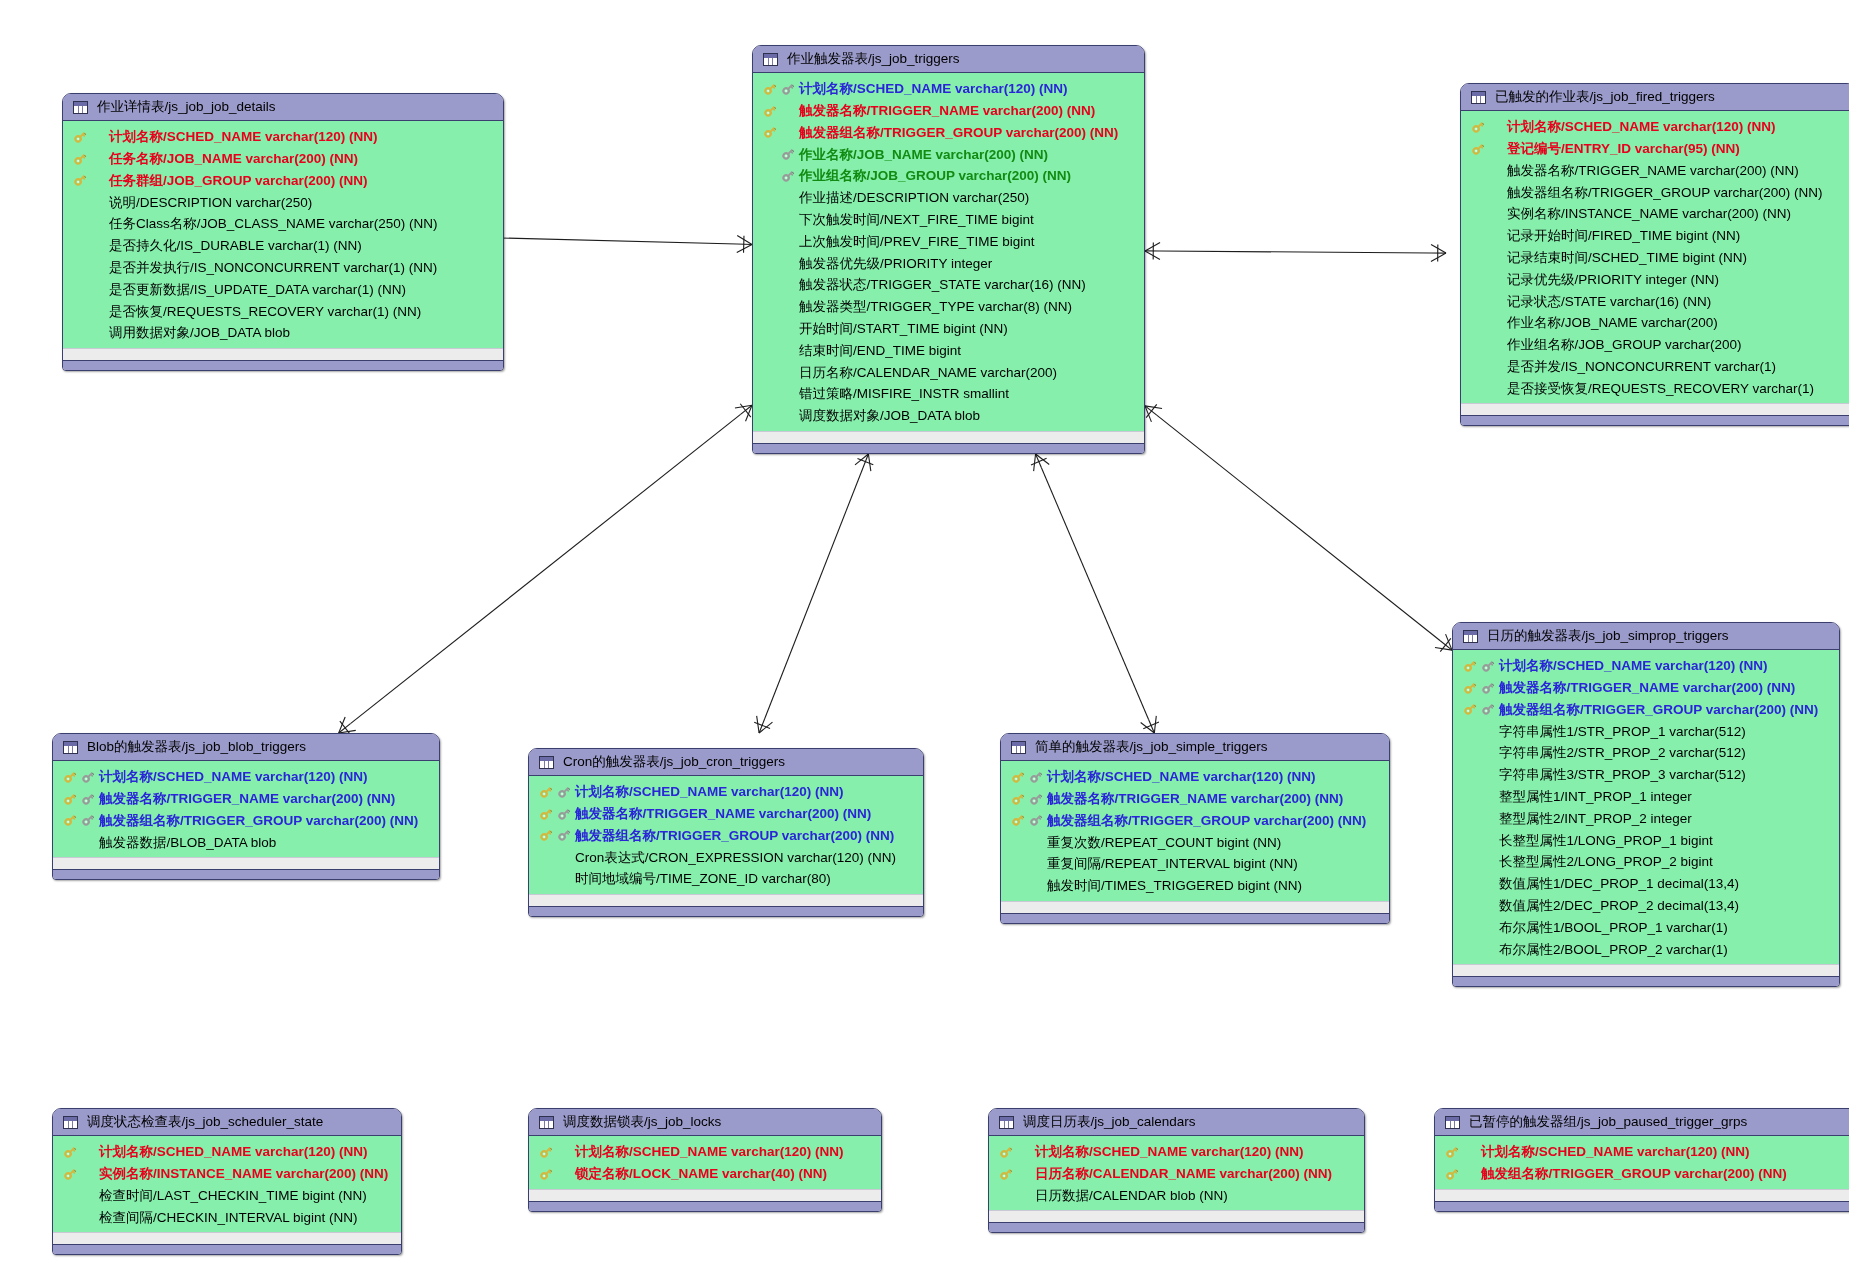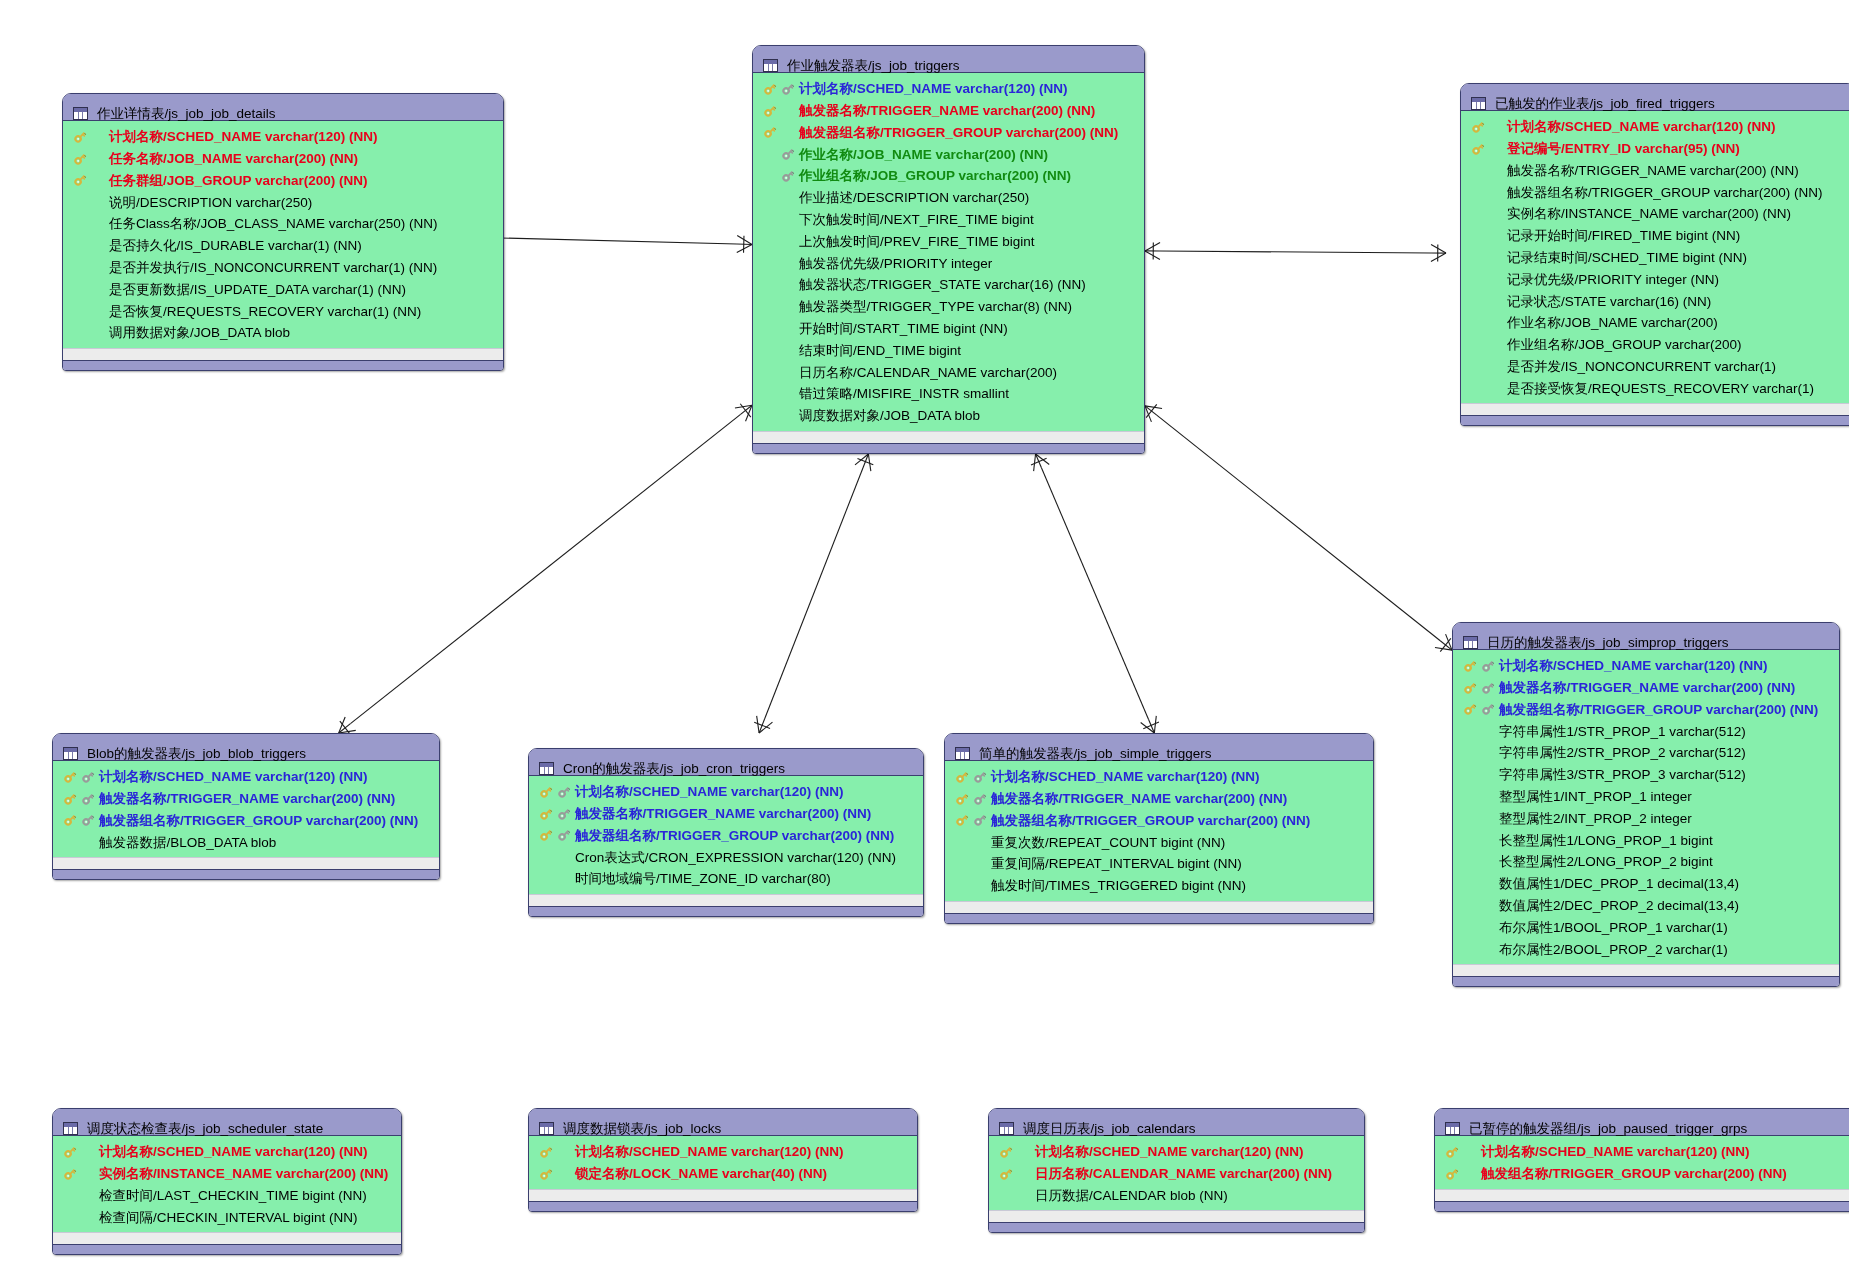--- a/index.html
+++ b/index.html
@@ -25,21 +25,21 @@
     position:absolute;
     z-index:3;
     box-sizing:border-box;
     border:1px solid #3b3f6e;
     border-radius:9px 9px 4px 4px;
     background:#ffffff;
     box-shadow:1px 1px 2px rgba(0,0,0,0.35);
   }
   .entity-header{
     display:flex;
-    align-items:flex-end;
+    align-items:center;
     gap:9px;
     height:27px;
     padding:0 10px;
     box-sizing:border-box;
     background:#9a9acb;
     border-bottom:1px solid #3b3f6e;
     border-radius:7px 7px 0 0;
   }
   .table-icon{
     width:15px;height:13px;
@@ -836,21 +836,21 @@
         </div>
         <div class="attr">
           <span class="keyslot"></span>
           <span class="keyslot gap"></span>
           <span class="attr-text c-black">时间地域编号/TIME_ZONE_ID varchar(80)</span>
         </div>
       </div>
       <div class="entity-footer"></div>
       <div class="entity-foot2"></div>
     </div>
-    <div class="entity" style="left: 944px; top: 733px; width: 430px;">
+    <div class="entity" style="left: 1000px; top: 733px; width: 390px;">
       <div class="entity-header">
         <span class="table-icon"></span>
         <span class="entity-title">简单的触发器表/js_job_simple_triggers</span>
       </div>
       <div class="entity-body">
         <div class="attr">
           <span class="keyslot">
             <svg class="key" width="14" height="14" viewBox="0 0 14 14">
               <g transform="rotate(-45 7 7)">
                 <circle cx="4.3" cy="7" r="2.7" fill="none" stroke="#d7b63c" stroke-width="2"></circle>
@@ -986,21 +986,21 @@
         </div>
         <div class="attr">
           <span class="keyslot"></span>
           <span class="keyslot gap"></span>
           <span class="attr-text c-black">检查间隔/CHECKIN_INTERVAL bigint (NN)</span>
         </div>
       </div>
       <div class="entity-footer"></div>
       <div class="entity-foot2"></div>
     </div>
-    <div class="entity" style="left: 528px; top: 1108px; width: 390px;">
+    <div class="entity" style="left: 528px; top: 1108px; width: 354px;">
       <div class="entity-header">
         <span class="table-icon"></span>
         <span class="entity-title">调度数据锁表/js_job_locks</span>
       </div>
       <div class="entity-body">
         <div class="attr">
           <span class="keyslot">
             <svg class="key" width="14" height="14" viewBox="0 0 14 14">
               <g transform="rotate(-45 7 7)">
                 <circle cx="4.3" cy="7" r="2.7" fill="none" stroke="#d7b63c" stroke-width="2"></circle>

